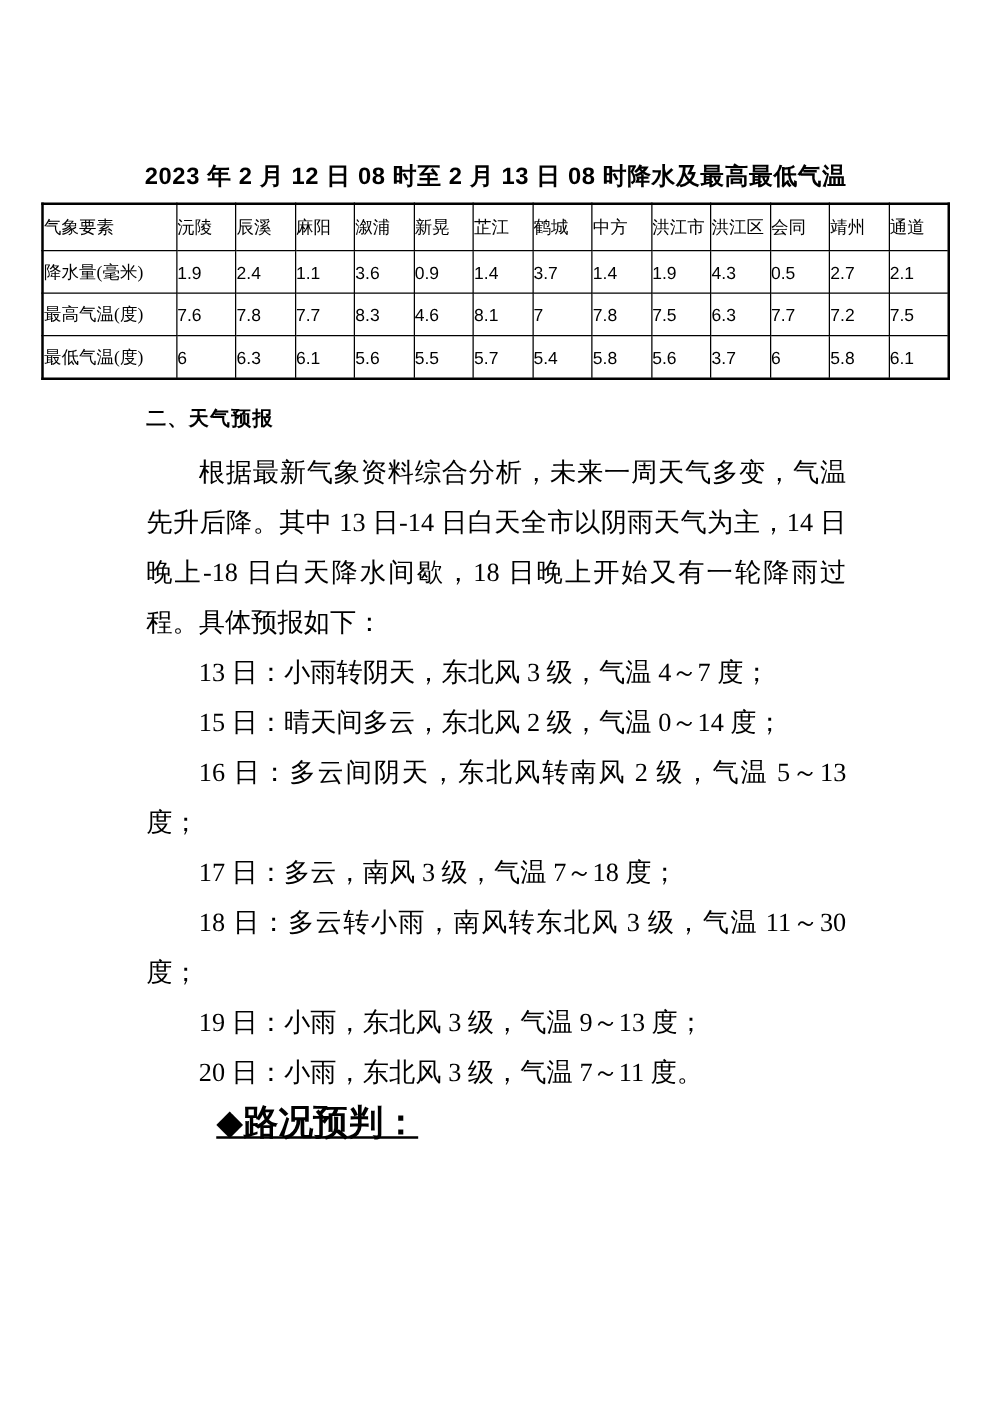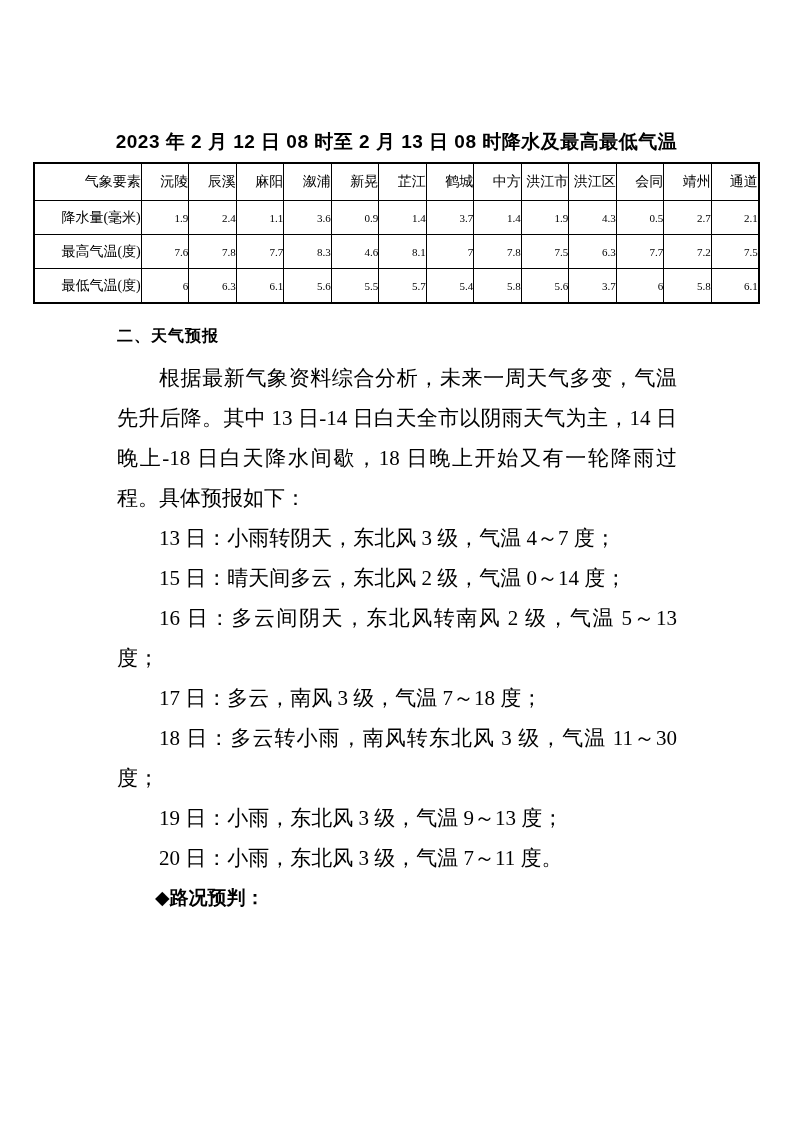--- a/index.html
+++ b/index.html
@@ -31,40 +31,40 @@
   table.weather {
     width: 725px;
     margin: 8px auto 0 auto;
     border-collapse: collapse;
     table-layout: fixed;
     border: 2px solid #000;
   }
   table.weather th,
   table.weather td {
     border: 1px solid #000;
-    text-align: right;
+    text-align: left;
     vertical-align: middle;
     font-weight: 400;
     padding: 0;
     overflow: hidden;
   }
   table.weather .hdr-row th {
     height: 36px;
     font-size: 14px;
     font-family: "Liberation Serif", "DejaVu Serif", serif;
   }
   table.weather .data-row th {
     height: 33px;
     font-size: 14px;
     font-family: "Liberation Serif", "DejaVu Serif", serif;
   }
   table.weather .data-row td {
     height: 33px;
-    font-size: 11px;
-    font-family: Liberation Serif, serif;
+    font-size: 14px;
+    font-family: Liberation Sans, sans-serif;
   }
   col.c-label { width: 107px; }
   col.c-data  { width: 47.5px; }
 
   .content {
     margin: 10px 116px 0 117px;
     font-size: 21px;
     line-height: 40px;
   }
   .sec-heading {
@@ -78,22 +78,23 @@
   .content p {
     margin: 0;
     text-indent: 2em;
     text-align: justify;
   }
   .road-heading {
     margin: 0;
     text-indent: 2em;
     font-family: "Liberation Sans", "DejaVu Sans", sans-serif;
     font-weight: 700;
-    font-size: 19px;
+    font-size: 28px;
     line-height: 40px;
+    text-decoration: underline;
   }
   .bold-lead {
     font-family: "Liberation Sans", "DejaVu Sans", sans-serif;
     font-weight: 700;
   }
 </style>
 </head>
 <body>
 
 <div class="page">

